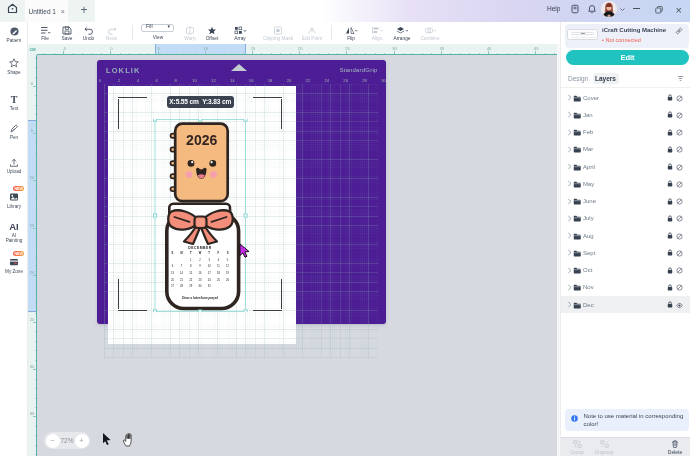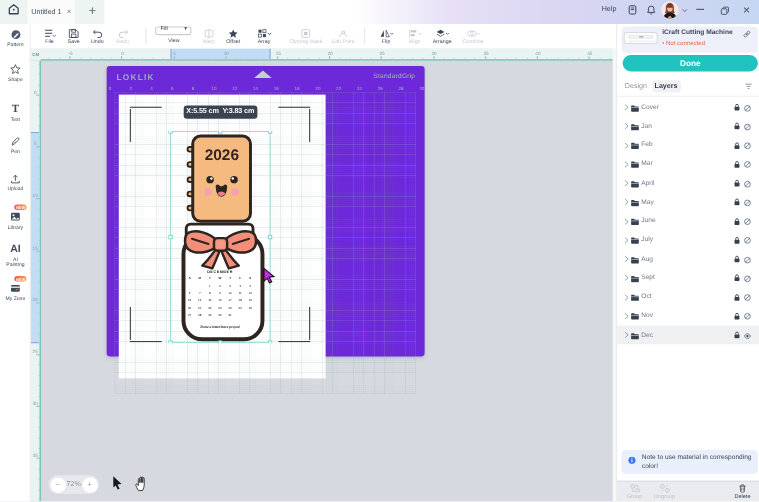--- a/index.html
+++ b/index.html
@@ -35,21 +35,21 @@
 
 #canvas { left:28px; top:44px; width:532px; height:412px; background:#d6d9e0; }
 #hruler { left:0px; top:0px; width:532px; height:11px; background:#e9f3f1; border-bottom:1px solid #58b1a5; overflow:hidden;}
 #vruler { left:0px; top:11px; width:9px; height:401px; background:#e9f3f1; border-right:1px solid #58b1a5; overflow:hidden;}
 #cmcorner { left:0; top:0; width:9px; height:11px; background:#e9f3f1; font-size:4px; color:#48a89c; line-height:11px; text-align:center; font-weight:700;}
 .rnum { position:absolute; font-size:4.2px; color:#7fa8a1; }
 #hl-h { position:absolute; left:127px; top:0; width:90.5px; height:10px; background:#c3dcf5; border-left:1px solid #85aedb; border-right:1px solid #85aedb;}
 #hl-v { position:absolute; left:0; top:64.5px; width:8px; height:192px; background:#c3dcf5; border-top:1px solid #85aedb; border-bottom:1px solid #85aedb;}
 
 
-#mat { left:68.5px; top:16px; width:289px; height:264px; background:#6d28d9; border-radius:3px; box-shadow:0 1px 3px rgba(90,100,120,.25);}
+#mat { left:68.5px; top:16px; width:289px; height:264px; background:#4c1d95; border-radius:3px; box-shadow:0 1px 3px rgba(90,100,120,.25);}
 #mat-logo { left:9.5px; top:6px; font-size:7.5px; font-weight:700; letter-spacing:1.1px; color:#97b0ba; }
 #mat-grip { right:8px; top:7px; font-size:6px; color:#a8bac0; letter-spacing:.2px;}
 #mat-tri { left:134px; top:4px; width:0; height:0; border-left:8px solid transparent; border-right:8px solid transparent; border-bottom:7px solid #c2ced1; }
 .mnum { position:absolute; top:18px; font-size:4.2px; color:#9eb4ae; }
 #grid { left:7.5px; top:24px; width:274px; height:274px;
   background-image:
     repeating-linear-gradient(90deg, rgba(140,180,172,0.19) 0 0.7px, transparent 0.7px 9.433px),
     repeating-linear-gradient(0deg, rgba(140,180,172,0.19) 0 0.7px, transparent 0.7px 9.433px),
     repeating-linear-gradient(90deg, rgba(140,180,172,0.05) 0 0.5px, transparent 0.5px 1.886px),
     repeating-linear-gradient(0deg, rgba(140,180,172,0.05) 0 0.5px, transparent 0.5px 1.886px);
@@ -605,21 +605,21 @@
     <div class="abs" id="mstatus">• Not connected</div>
     <div class="abs" style="left:114px; top:4.5px;">
       <svg width="8" height="8" viewBox="0 0 16 16">
           <g transform="rotate(-45 8 8)" fill="none" stroke="#6b7686" stroke-width="1.6">
             <rect x="1.5" y="5.5" width="6" height="5" rx="2.5"></rect>
             <rect x="8.5" y="5.5" width="6" height="5" rx="2.5"></rect>
             <path d="M5.5 8 h5"></path>
           </g>
         </svg>
     </div>
-    <div class="abs" id="makebtn">Done</div>
+    <div class="abs" id="makebtn">Edit</div>
     <div class="abs" id="tab-design">Design</div>
     <div class="abs" id="tab-layers">Layers</div>
     <div class="abs" style="left:116px; top:53px;">
       <svg width="7" height="7" viewBox="0 0 14 14">
           <path d="M1.5 3 h11 M3.5 7 h7 M5.5 11 h3" stroke="#6b7686" stroke-width="1.4" fill="none"></path>
         </svg>
     </div>
     <div class="abs" id="tabline"></div>
     <div id="layers">
         <div class="lrow" style="top:67px;">

